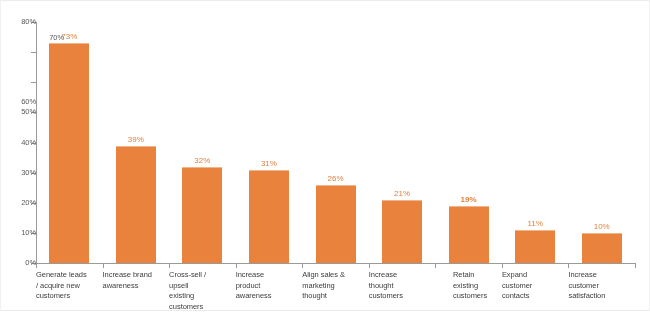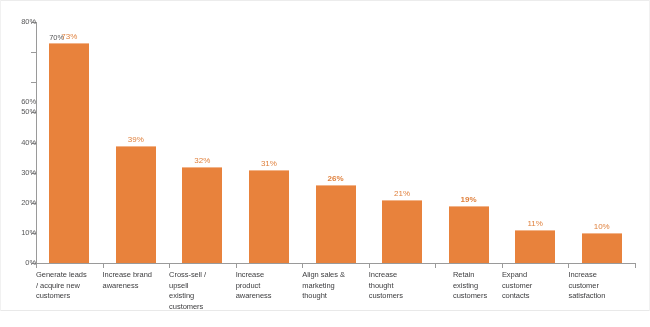--- a/index.html
+++ b/index.html
@@ -138,21 +138,21 @@
     <div id="bars">
         <div class="bar" title="Generate leads / acquire new customers: 73%" style="left: 49.2778px; top: 43.0875px; width: 40px; height: 219.912px; background: rgb(232, 130, 60); border-top-color: rgb(242, 180, 138);"></div>
         <div class="bar-label" style="left: 44.2778px; width: 50px; top: 32.0875px; color: rgb(224, 130, 63);">73%</div>
         <div class="bar" title="Increase brand awareness: 39%" style="left: 115.833px; top: 145.512px; width: 40px; height: 117.487px; background: rgb(232, 130, 60); border-top-color: rgb(242, 180, 138);"></div>
         <div class="bar-label" style="left: 110.833px; width: 50px; top: 134.512px; color: rgb(224, 130, 63);">39%</div>
         <div class="bar" title="Cross-sell / upsell existing customers: 32%" style="left: 182.389px; top: 166.6px; width: 40px; height: 96.4px; background: rgb(232, 130, 60); border-top-color: rgb(242, 180, 138);"></div>
         <div class="bar-label" style="left: 177.389px; width: 50px; top: 155.6px; color: rgb(224, 130, 63);">32%</div>
         <div class="bar" title="Increase product awareness: 31%" style="left: 248.944px; top: 169.613px; width: 40px; height: 93.3875px; background: rgb(232, 130, 60); border-top-color: rgb(242, 180, 138);"></div>
         <div class="bar-label" style="left: 243.944px; width: 50px; top: 158.613px; color: rgb(224, 130, 63);">31%</div>
         <div class="bar" title="Align sales &amp; marketing efforts: 26%" style="left: 315.5px; top: 184.675px; width: 40px; height: 78.325px; background: rgb(232, 130, 60); border-top-color: rgb(242, 180, 138);"></div>
-        <div class="bar-label" style="left: 310.5px; width: 50px; top: 173.675px; color: rgb(224, 130, 63); font-weight: bold;">26%</div>
+        <div class="bar-label" style="left: 310.5px; width: 50px; top: 173.675px; color: rgb(224, 130, 63);">26%</div>
         <div class="bar" title="Establish thought leadership: 21%" style="left: 382.056px; top: 199.738px; width: 40px; height: 63.2625px; background: rgb(232, 130, 60); border-top-color: rgb(242, 180, 138);"></div>
         <div class="bar-label" style="left: 377.056px; width: 50px; top: 188.738px; color: rgb(224, 130, 63);">21%</div>
         <div class="bar" title="Retain existing customers: 19%" style="left: 448.611px; top: 205.762px; width: 40px; height: 57.2375px; background: rgb(232, 130, 60); border-top-color: rgb(242, 180, 138);"></div>
         <div class="bar-label" style="left: 443.611px; width: 50px; top: 194.762px; color: rgb(224, 130, 63); font-weight: bold;">19%</div>
         <div class="bar" title="Expand customer contacts: 11%" style="left: 515.167px; top: 229.863px; width: 40px; height: 33.1375px; background: rgb(232, 130, 60); border-top-color: rgb(242, 180, 138);"></div>
         <div class="bar-label" style="left: 510.167px; width: 50px; top: 218.863px; color: rgb(224, 130, 63);">11%</div>
         <div class="bar" title="Increase customer satisfaction: 10%" style="left: 581.722px; top: 232.875px; width: 40px; height: 30.125px; background: rgb(232, 130, 60); border-top-color: rgb(242, 180, 138);"></div>
         <div class="bar-label" style="left: 576.722px; width: 50px; top: 221.875px; color: rgb(224, 130, 63);">10%</div>
       </div>
     <div id="catlabels">

